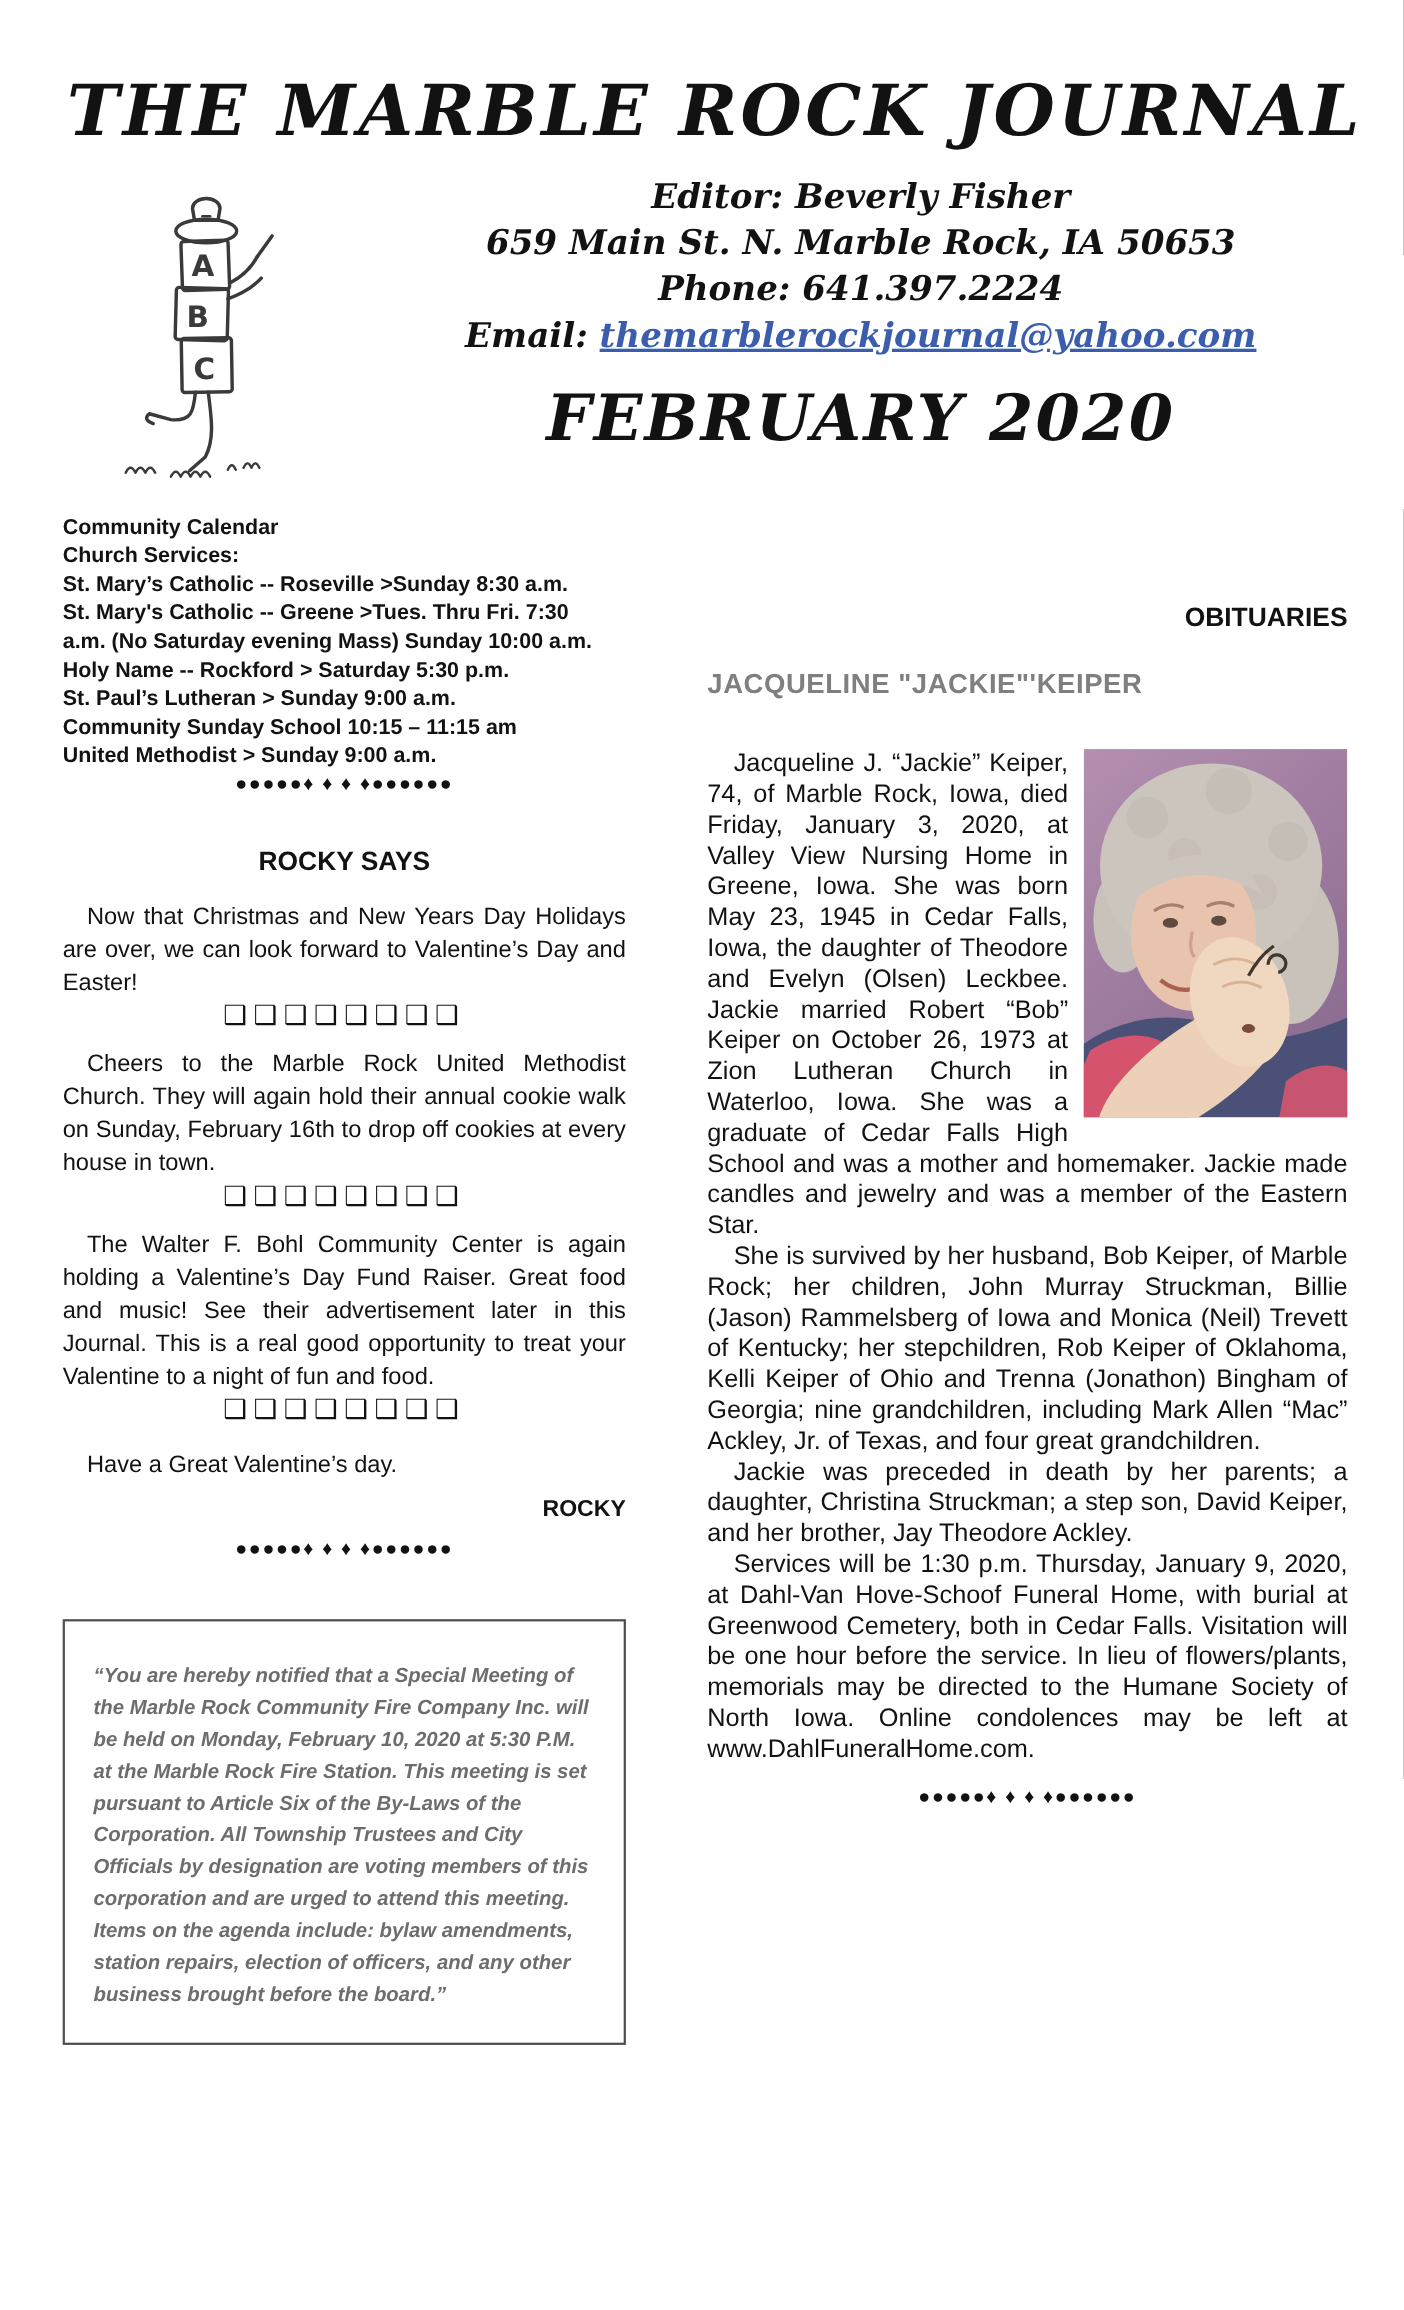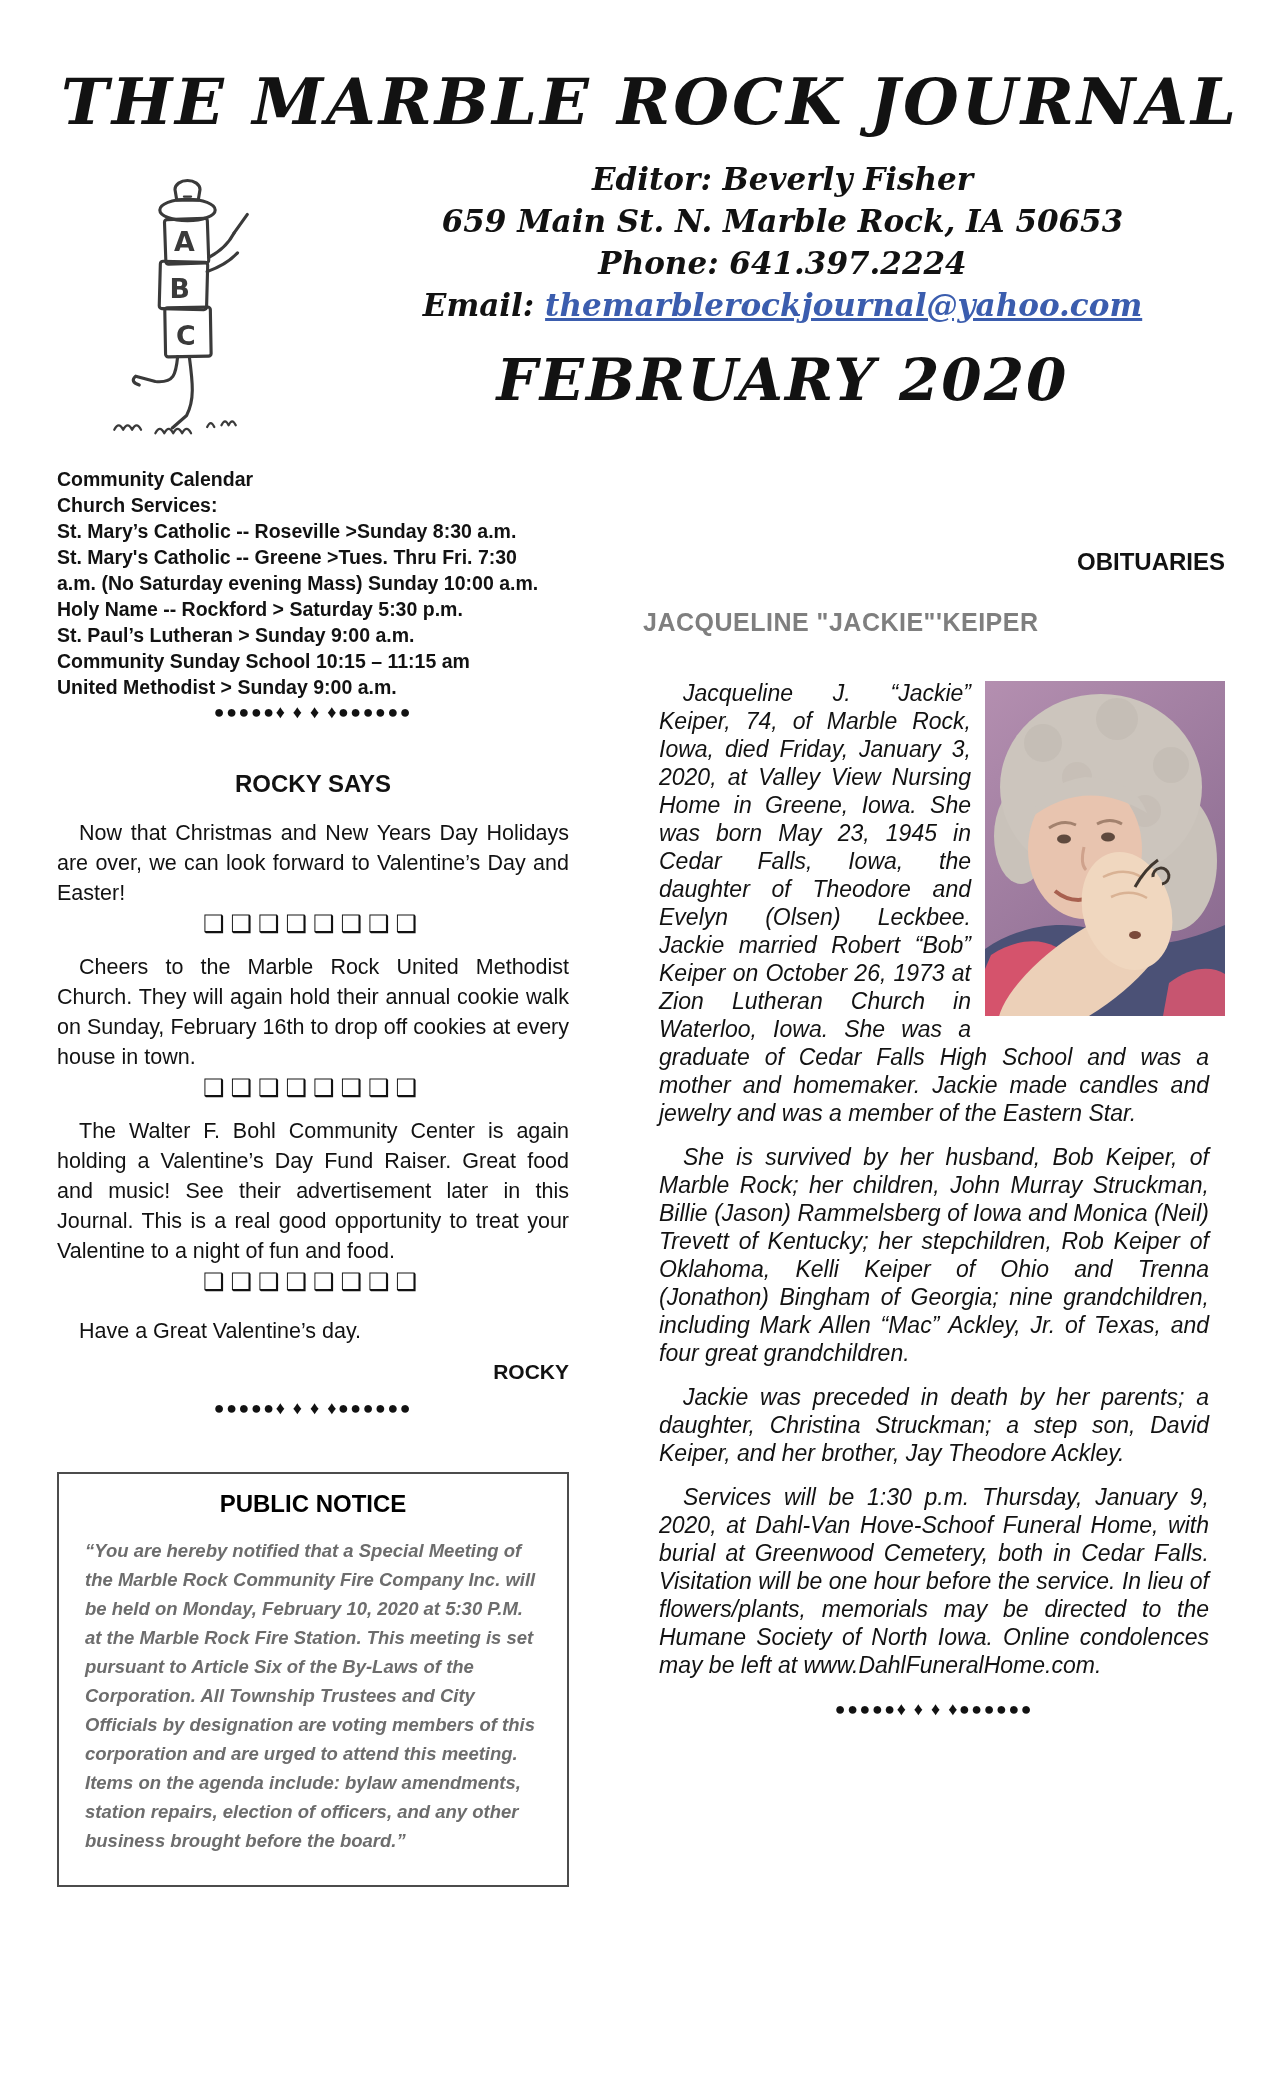--- a/index.html
+++ b/index.html
@@ -46,21 +46,21 @@
   }
   .notice-title{text-align:center;font-size:24px;font-weight:700;color:#000;}
   .notice-body{
     margin:18px 0 0 0;font-size:18.5px;line-height:29px;color:#6d6d6d;
     font-style:italic;font-weight:600;
   }
   
   .obit-heading{margin:0;text-align:right;font-size:24px;font-weight:700;}
   .obit-name{margin:32px 0 0 0;font-size:25px;font-weight:700;color:#7f7f7f;letter-spacing:.5px;}
   .obit-body{margin-top:42px;font-size:23px;line-height:28px;text-align:justify;}
-  .obit-body p{margin:16px;text-indent:24px;font-style:italic;}
+  .obit-body p{margin:0;text-indent:24px;}
   .obit-photo{
     float:right;width:240px;height:335px;margin:2px 0 8px 14px;
     overflow:hidden;
   }
   .obit-dots{margin-top:18px;}
 </style>
 </head>
 <body>
 
 <div class="page">
@@ -130,21 +130,20 @@
 
     <p class="body-par tight">The Walter F. Bohl Community Center is again holding a Valentine’s Day Fund Raiser. Great food and music! See their advertisement later in this Journal. This is a real good opportunity to treat your Valentine to a night of fun and food.</p>
     <div class="squares">❑❑❑❑❑❑❑❑</div>
 
     <p class="closing-line">Have a Great Valentine’s day.</p>
     <div class="signature">ROCKY</div>
 
     <div class="dots div2">●●●●●♦ ♦ ♦ ♦●●●●●●</div>
 
     <div class="notice-box">
-      <div class="notice-title">PUBLIC NOTICE</div>
       <p class="notice-body">“You are hereby notified that a Special Meeting of the Marble Rock Community Fire Company Inc. will be held on Monday, February 10, 2020 at 5:30 P.M. at the Marble Rock Fire Station. This meeting is set pursuant to Article Six of the By-Laws of the Corporation. All Township Trustees and City Officials by designation are voting members of this corporation and are urged to attend this meeting. Items on the agenda include: bylaw amendments, station repairs, election of officers, and any other business brought before the board.”</p>
     </div>
   </section>
 
   <section class="col-right">
     <h2 class="obit-heading">OBITUARIES</h2>
     <h3 class="obit-name">JACQUELINE "JACKIE"'KEIPER</h3>
 
     <div class="obit-body">
       <div class="obit-photo">

